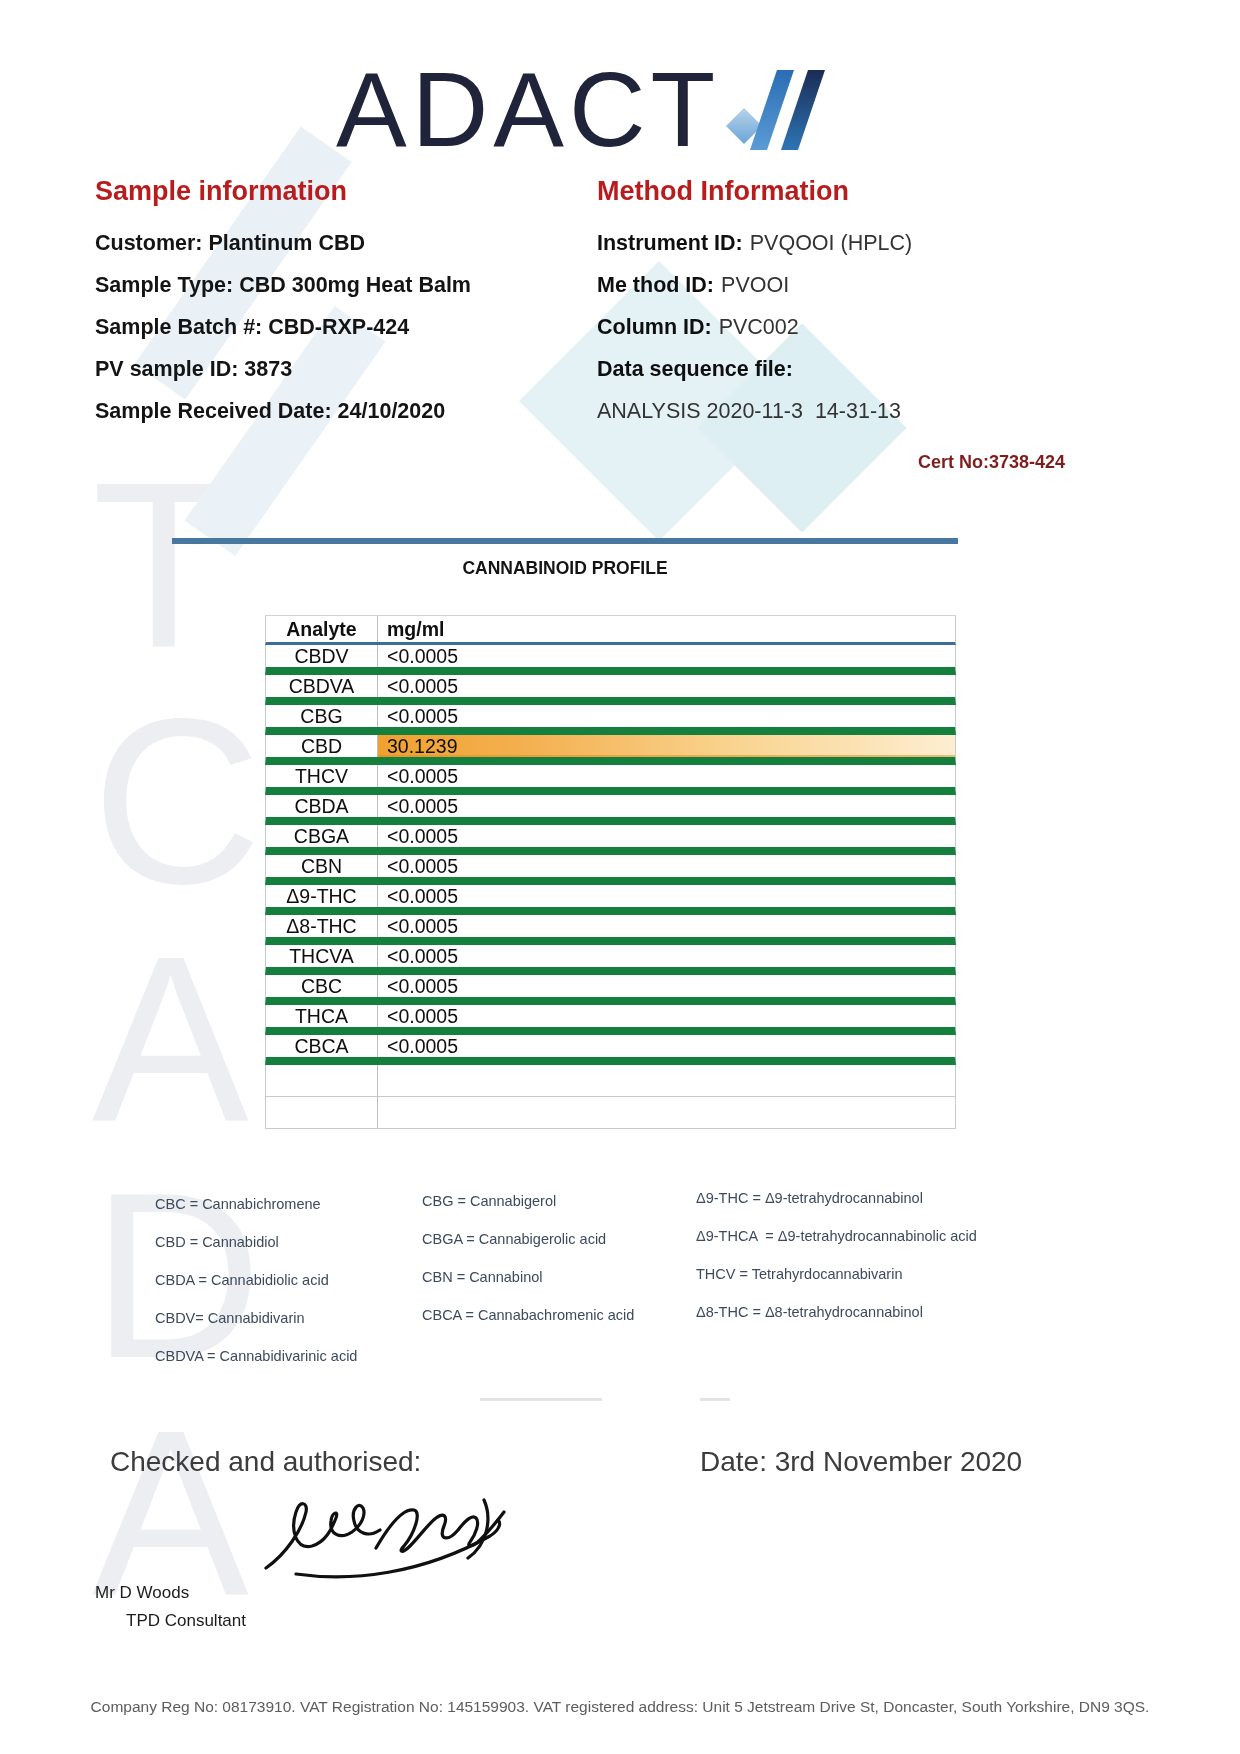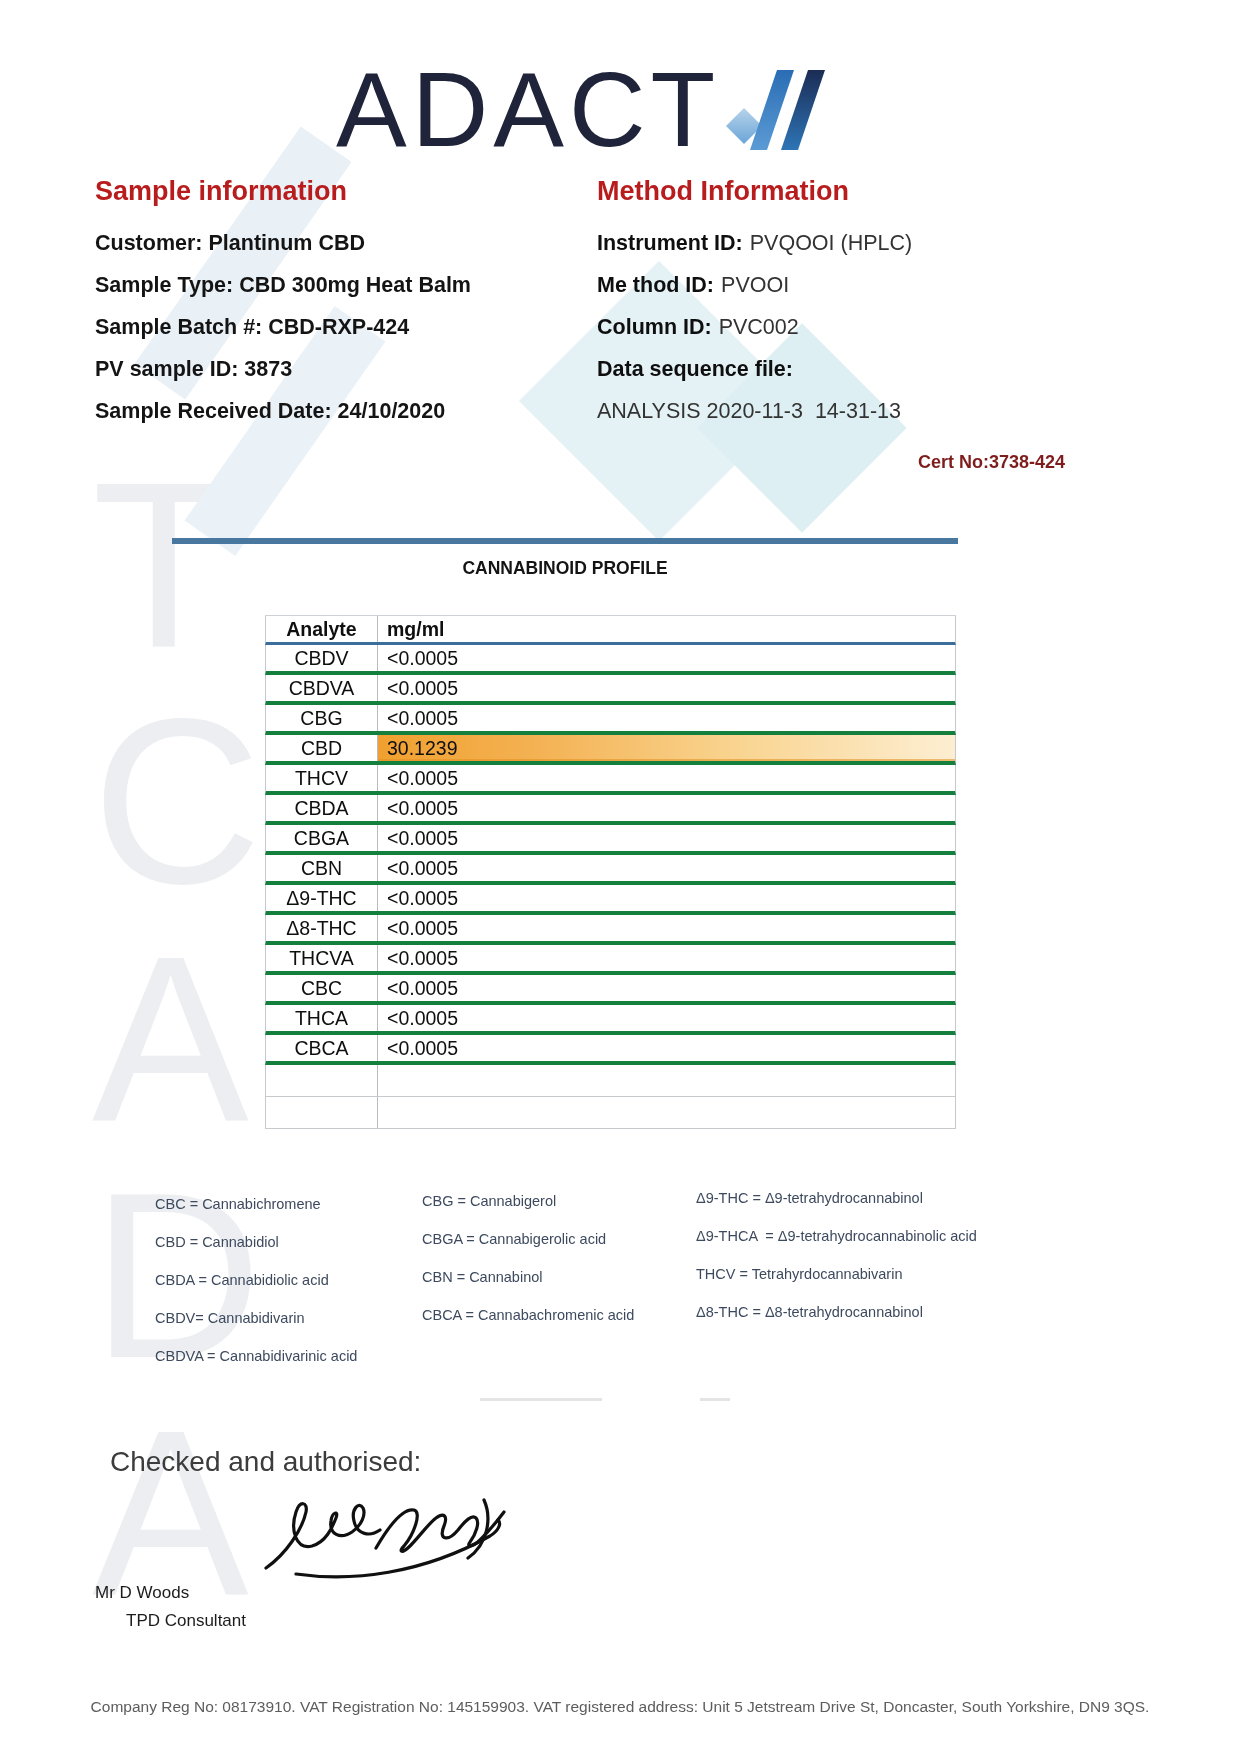--- a/index.html
+++ b/index.html
@@ -44,21 +44,21 @@
   .info-line .lbl { font-weight: bold; color: #0f0f0f; }
   .info-line .val { font-weight: normal; color: #333; margin-left: 7px; white-space: pre; }
 
   .cert-no { position: absolute; left: 918px; top: 452px; z-index: 1; font-size: 18px; font-weight: bold; color: #7f1d1d; }
 
   
   .rule { position: absolute; left: 172px; top: 538px; width: 786px; height: 6px; background: #48779f; z-index: 1; }
   .profile-title { position: absolute; left: 172px; top: 558px; width: 786px; z-index: 1; text-align: center; font-size: 17.5px; font-weight: bold; color: #141414; }
 
   .table { position: absolute; left: 265px; top: 615px; width: 691px; z-index: 1; border-top: 1px solid #ced2d6; }
-  .t-row { display: flex; align-items: stretch; height: 30px; border-bottom: 4px solid #15803d; border-left: 1px solid #c6cacd; border-right: 1px solid #c6cacd; }
+  .t-row { display: flex; align-items: stretch; height: 30px; border-bottom: 8px solid #15803d; border-left: 1px solid #c6cacd; border-right: 1px solid #c6cacd; }
   .t-row.head { height: 29px; border-bottom: 3px solid #3c6e9c; }
   .t-row.empty { height: 32px; border-bottom: 1px solid #c6cacd; }
   .c1 { width: 112px; border-right: 1px solid #b9bdc1; display: flex; align-items: center; justify-content: center; font-size: 19.5px; color: #0f0f0f; }
   .c2 { flex: 1; display: flex; align-items: center; padding-left: 9px; font-size: 19.5px; color: #0f0f0f; }
   .t-row.head .c1, .t-row.head .c2 { font-weight: bold; }
   .c2.hl { background: linear-gradient(90deg, #f0a02f 0%, #f4b254 28%, #f9d490 62%, #fdeed2 100%); box-shadow: inset 0 -2px 0 rgba(224,143,31,.55); }
 
   
   .lcol { position: absolute; z-index: 1; font-size: 14.5px; color: #3d4a5e; }
   .lcol-1 { left: 155px; top: 1196px; }
@@ -230,20 +230,21 @@
       <div class="lentry">Δ9-THC = Δ9-tetrahydrocannabinol</div>
       <div class="lentry">Δ9-THCA  = Δ9-tetrahydrocannabinolic acid</div>
       <div class="lentry">THCV = Tetrahyrdocannabivarin</div>
       <div class="lentry">Δ8-THC = Δ8-tetrahydrocannabinol</div>
     </div>
 
   <div class="smudge sm1"></div>
   <div class="smudge sm2"></div>
 
   <div class="auth-label">Checked and authorised:</div>
+  <div class="auth-date">Date: 3rd November 2020</div>
   <svg class="signature" width="260" height="100" viewBox="0 0 260 100" fill="none">
     <g stroke="#101010" stroke-width="3.2" stroke-linecap="round" fill="none">
       <path d="M14,78 C34,64 50,40 54,22 C56,12 48,10 44,22 C38,40 44,60 60,56 C74,52 80,38 84,28 C87,20 80,22 79,31 C77,44 88,50 100,42 C110,35 114,24 111,18 C107,11 99,19 102,31 C105,45 118,47 128,40"></path>
       <path d="M124,58 C138,34 152,18 162,20 C170,22 162,44 152,56 C146,62 150,64 158,56 C168,46 176,34 184,28 C192,22 196,26 192,36 C186,50 196,52 206,40 C213,31 220,24 224,28 C228,32 224,44 218,52 C214,57 220,58 228,50 C236,42 246,30 252,22"></path>
       <path d="M44,84 C100,92 170,84 238,46 C246,41 250,34 246,30"></path>
       <path d="M232,10 C240,28 236,54 216,68"></path>
     </g>
   </svg>
   <div class="auth-name">Mr D Woods</div>
   <div class="auth-role">TPD Consultant</div>

